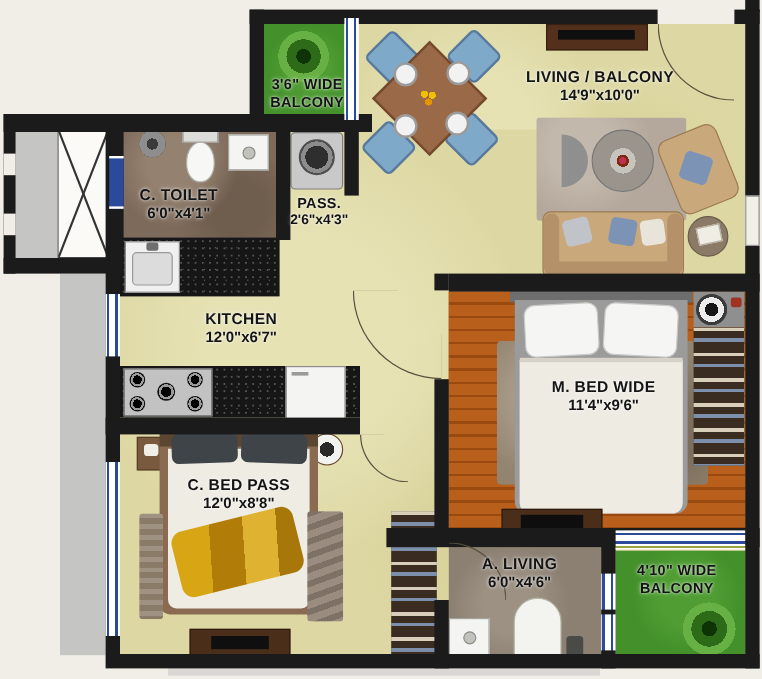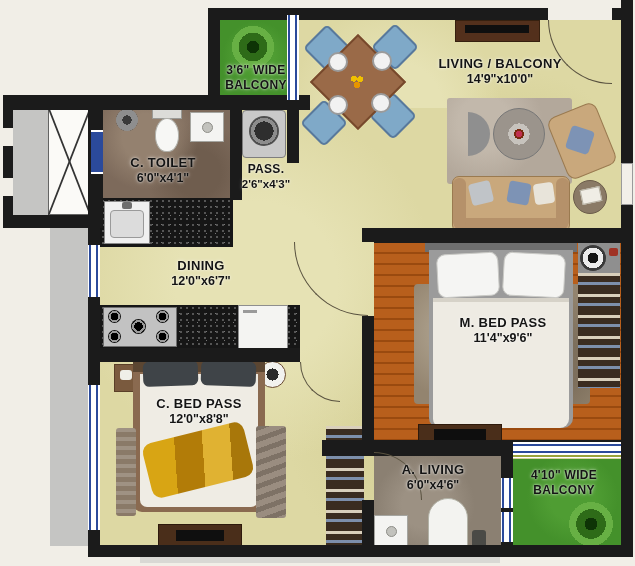--- a/index.html
+++ b/index.html
@@ -198,37 +198,37 @@
   <div class="abs label small" style="left:214px;top:63px;width:84px;">
     <div class="room-name">3'6" WIDE</div>
     <div class="room-name">BALCONY</div>
   </div>
 
   <div class="abs label" style="left:415px;top:56px;width:170px;">
     <div class="room-name">LIVING / BALCONY</div>
     <div class="room-dims">14'9"x10'0"</div>
   </div>
 
-  <div class="abs label" style="left:108px;top:155px;width:110px;">
+  <div class="abs label" style="left:94px;top:155px;width:110px;">
     <div class="room-name">C. TOILET</div>
     <div class="room-dims">6'0"x4'1"</div>
   </div>
 
   <div class="abs label small" style="left:228px;top:162px;width:76px;">
     <div class="room-name">PASS.</div>
     <div class="room-dims">2'6"x4'3"</div>
   </div>
 
   <div class="abs label" style="left:140px;top:258px;width:122px;">
-    <div class="room-name">DINING</div>
+    <div class="room-name">KITCHEN</div>
     <div class="room-dims">12'0"x6'7"</div>
   </div>
 
   <div class="abs label" style="left:428px;top:315px;width:150px;">
-    <div class="room-name">M. BED PASS</div>
+    <div class="room-name">M. BED WIDE</div>
     <div class="room-dims">11'4"x9'6"</div>
   </div>
 
   <div class="abs label" style="left:130px;top:396px;width:138px;">
     <div class="room-name">C. BED PASS</div>
     <div class="room-dims">12'0"x8'8"</div>
   </div>
 
   <div class="abs label" style="left:380px;top:462px;width:106px;">
     <div class="room-name">A. LIVING</div>

